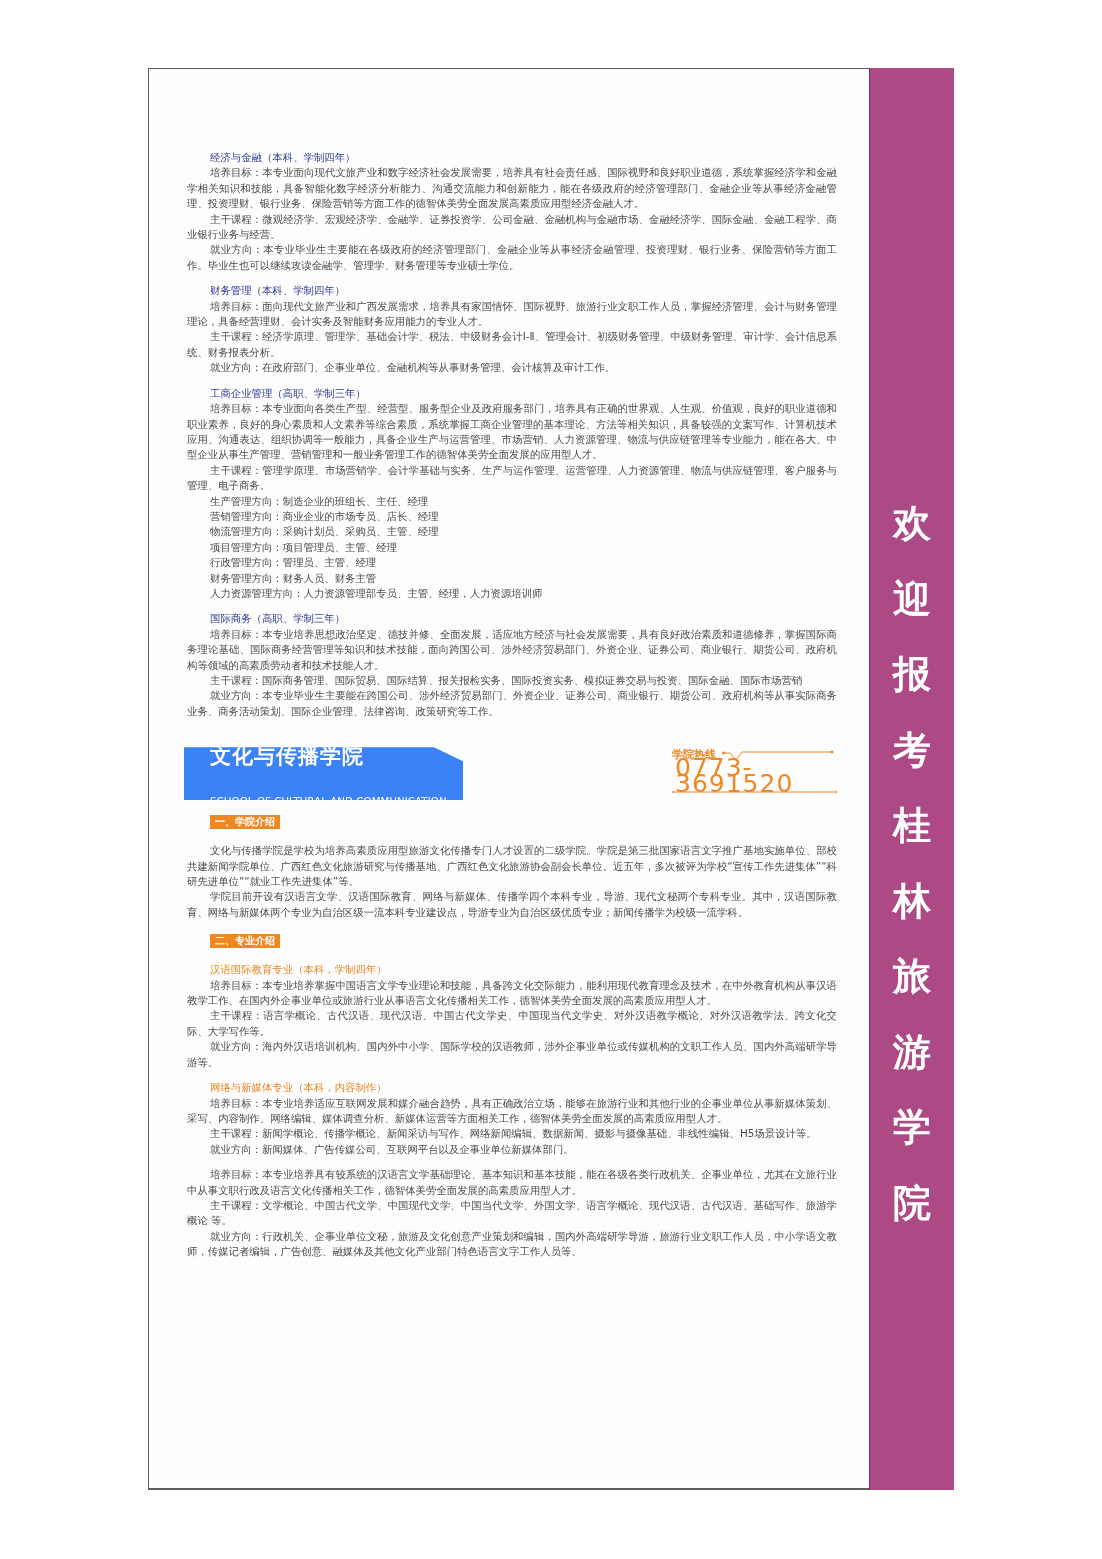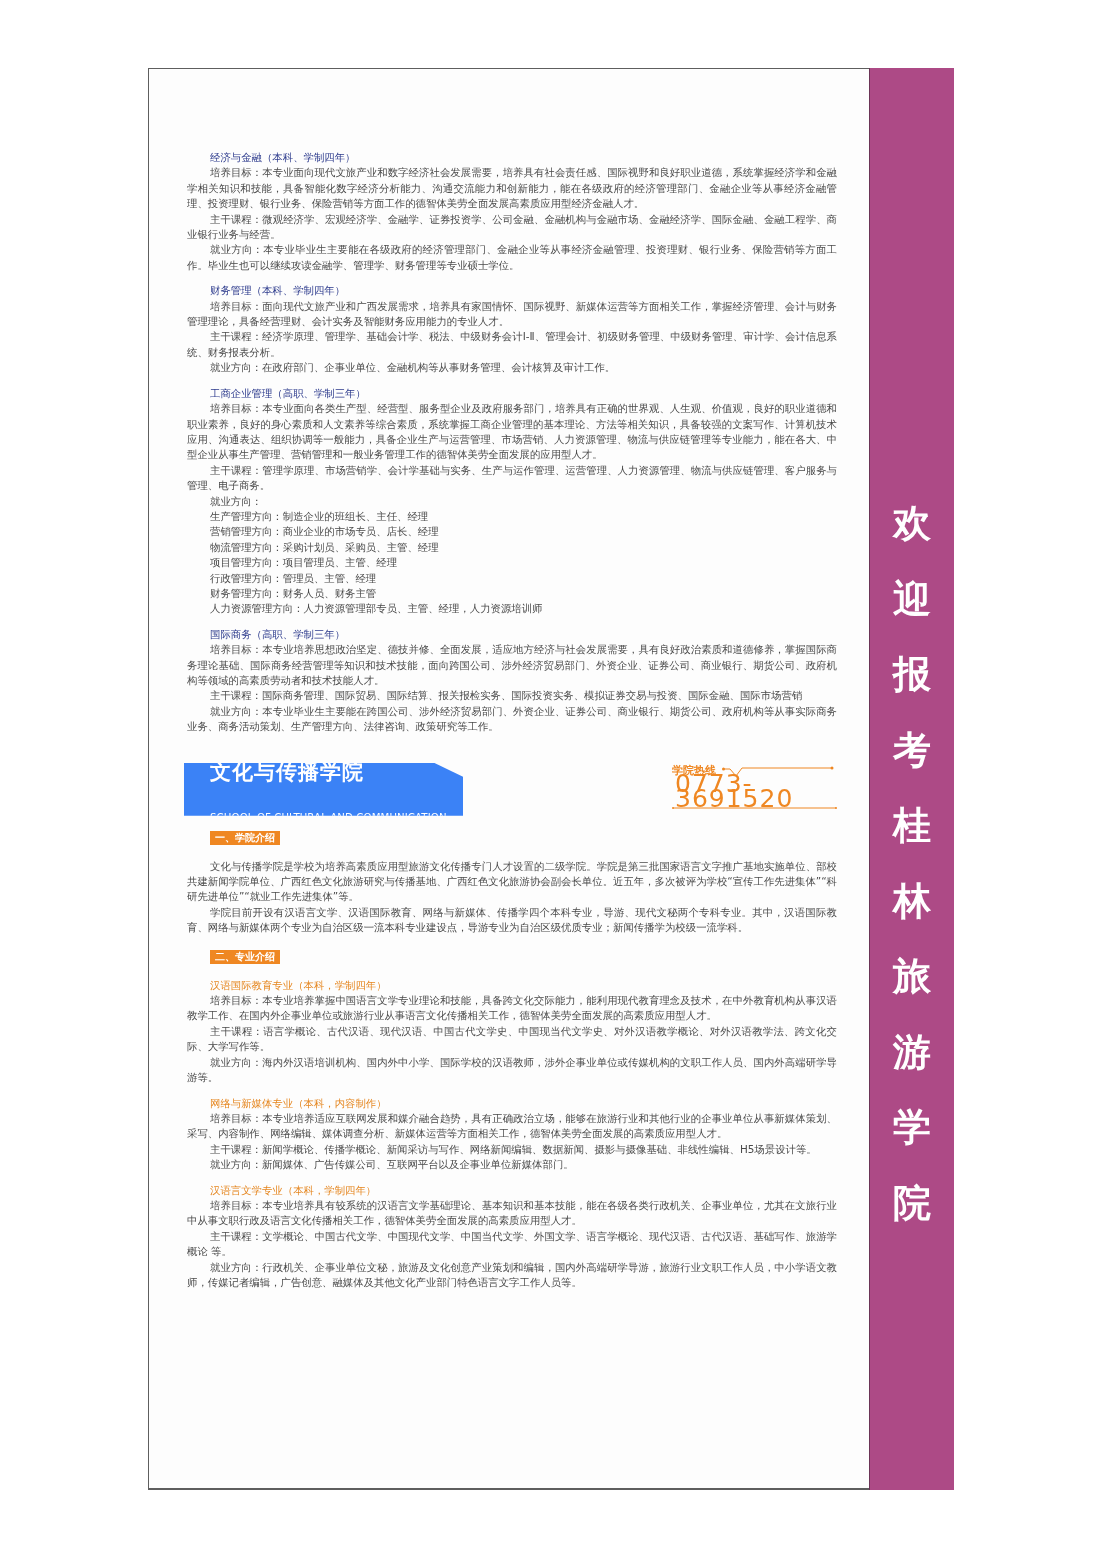--- a/index.html
+++ b/index.html
@@ -58,44 +58,43 @@
 
   <div class="sec">
     <div class="major-title">经济与金融（本科、学制四年）</div>
     <p class="para">培养目标：本专业面向现代文旅产业和数字经济社会发展需要，培养具有社会责任感、国际视野和良好职业道德，系统掌握经济学和金融学相关知识和技能，具备智能化数字经济分析能力、沟通交流能力和创新能力，能在各级政府的经济管理部门、金融企业等从事经济金融管理、投资理财、银行业务、保险营销等方面工作的德智体美劳全面发展高素质应用型经济金融人才。</p>
     <p class="para">主干课程：微观经济学、宏观经济学、金融学、证券投资学、公司金融、金融机构与金融市场、金融经济学、国际金融、金融工程学、商业银行业务与经营。</p>
     <p class="para">就业方向：本专业毕业生主要能在各级政府的经济管理部门、金融企业等从事经济金融管理、投资理财、银行业务、保险营销等方面工作。毕业生也可以继续攻读金融学、管理学、财务管理等专业硕士学位。</p>
   </div>
 
   <div class="sec">
     <div class="major-title">财务管理（本科、学制四年）</div>
-    <p class="para">培养目标：面向现代文旅产业和广西发展需求，培养具有家国情怀、国际视野、新媒体运营等方面相关工作，掌握经济管理、会计与财务管理理论，具备经营理财、会计实务及智能财务应用能力的专业人才。</p>
+    <p class="para">培养目标：面向现代文旅产业和广西发展需求，培养具有家国情怀、国际视野、旅游行业文职工作人员，掌握经济管理、会计与财务管理理论，具备经营理财、会计实务及智能财务应用能力的专业人才。</p>
     <p class="para">主干课程：经济学原理、管理学、基础会计学、税法、中级财务会计Ⅰ-Ⅱ、管理会计、初级财务管理、中级财务管理、审计学、会计信息系统、财务报表分析。</p>
     <p class="para">就业方向：在政府部门、企事业单位、金融机构等从事财务管理、会计核算及审计工作。</p>
   </div>
 
   <div class="sec">
     <div class="major-title">工商企业管理（高职、学制三年）</div>
     <p class="para">培养目标：本专业面向各类生产型、经营型、服务型企业及政府服务部门，培养具有正确的世界观、人生观、价值观，良好的职业道德和职业素养，良好的身心素质和人文素养等综合素质，系统掌握工商企业管理的基本理论、方法等相关知识，具备较强的文案写作、计算机技术应用、沟通表达、组织协调等一般能力，具备企业生产与运营管理、市场营销、人力资源管理、物流与供应链管理等专业能力，能在各大、中型企业从事生产管理、营销管理和一般业务管理工作的德智体美劳全面发展的应用型人才。</p>
     <p class="para">主干课程：管理学原理、市场营销学、会计学基础与实务、生产与运作管理、运营管理、人力资源管理、物流与供应链管理、客户服务与管理、电子商务。</p>
-    <p class="plain">就业方向：</p>
     <p class="plain">生产管理方向：制造企业的班组长、主任、经理</p>
     <p class="plain">营销管理方向：商业企业的市场专员、店长、经理</p>
     <p class="plain">物流管理方向：采购计划员、采购员、主管、经理</p>
     <p class="plain">项目管理方向：项目管理员、主管、经理</p>
     <p class="plain">行政管理方向：管理员、主管、经理</p>
     <p class="plain">财务管理方向：财务人员、财务主管</p>
     <p class="plain">人力资源管理方向：人力资源管理部专员、主管、经理，人力资源培训师</p>
   </div>
 
   <div class="sec">
     <div class="major-title">国际商务（高职、学制三年）</div>
     <p class="para">培养目标：本专业培养思想政治坚定、德技并修、全面发展，适应地方经济与社会发展需要，具有良好政治素质和道德修养，掌握国际商务理论基础、国际商务经营管理等知识和技术技能，面向跨国公司、涉外经济贸易部门、外资企业、证券公司、商业银行、期货公司、政府机构等领域的高素质劳动者和技术技能人才。</p>
     <p class="para">主干课程：国际商务管理、国际贸易、国际结算、报关报检实务、国际投资实务、模拟证券交易与投资、国际金融、国际市场营销</p>
-    <p class="para">就业方向：本专业毕业生主要能在跨国公司、涉外经济贸易部门、外资企业、证券公司、商业银行、期货公司、政府机构等从事实际商务业务、商务活动策划、生产管理方向、法律咨询、政策研究等工作。</p>
+    <p class="para">就业方向：本专业毕业生主要能在跨国公司、涉外经济贸易部门、外资企业、证券公司、商业银行、期货公司、政府机构等从事实际商务业务、商务活动策划、国际企业管理、法律咨询、政策研究等工作。</p>
   </div>
 
   <div class="college-header">
     <div class="college-tab">
       <div class="college-name">文化与传播学院</div>
       <div class="college-en">SCHOOL OF CULTURAL AND COMMUNICATION</div>
     </div>
     <div class="hotline">
       <div class="hotline-label">学院热线</div>
       <svg class="hotline-line" viewBox="0 0 112 12">
@@ -128,19 +127,18 @@
   </div>
 
   <div class="sec">
     <div class="major-title orange">网络与新媒体专业（本科，内容制作）</div>
     <p class="para">培养目标：本专业培养适应互联网发展和媒介融合趋势，具有正确政治立场，能够在旅游行业和其他行业的企事业单位从事新媒体策划、采写、内容制作、网络编辑、媒体调查分析、新媒体运营等方面相关工作，德智体美劳全面发展的高素质应用型人才。</p>
     <p class="para">主干课程：新闻学概论、传播学概论、新闻采访与写作、网络新闻编辑、数据新闻、摄影与摄像基础、非线性编辑、H5场景设计等。</p>
     <p class="para">就业方向：新闻媒体、广告传媒公司、互联网平台以及企事业单位新媒体部门。</p>
   </div>
 
   <div class="sec">
-    <div class="major-title orange">汉语言文学专业（本科，学制四年）</div>
     <p class="para">培养目标：本专业培养具有较系统的汉语言文学基础理论、基本知识和基本技能，能在各级各类行政机关、企事业单位，尤其在文旅行业中从事文职行政及语言文化传播相关工作，德智体美劳全面发展的高素质应用型人才。</p>
     <p class="para">主干课程：文学概论、中国古代文学、中国现代文学、中国当代文学、外国文学、语言学概论、现代汉语、古代汉语、基础写作、旅游学概论 等。</p>
     <p class="para">就业方向：行政机关、企事业单位文秘，旅游及文化创意产业策划和编辑，国内外高端研学导游，旅游行业文职工作人员，中小学语文教师，传媒记者编辑，广告创意、融媒体及其他文化产业部门特色语言文字工作人员等。</p>
   </div>
 
 </div>
 
 </body></html>

